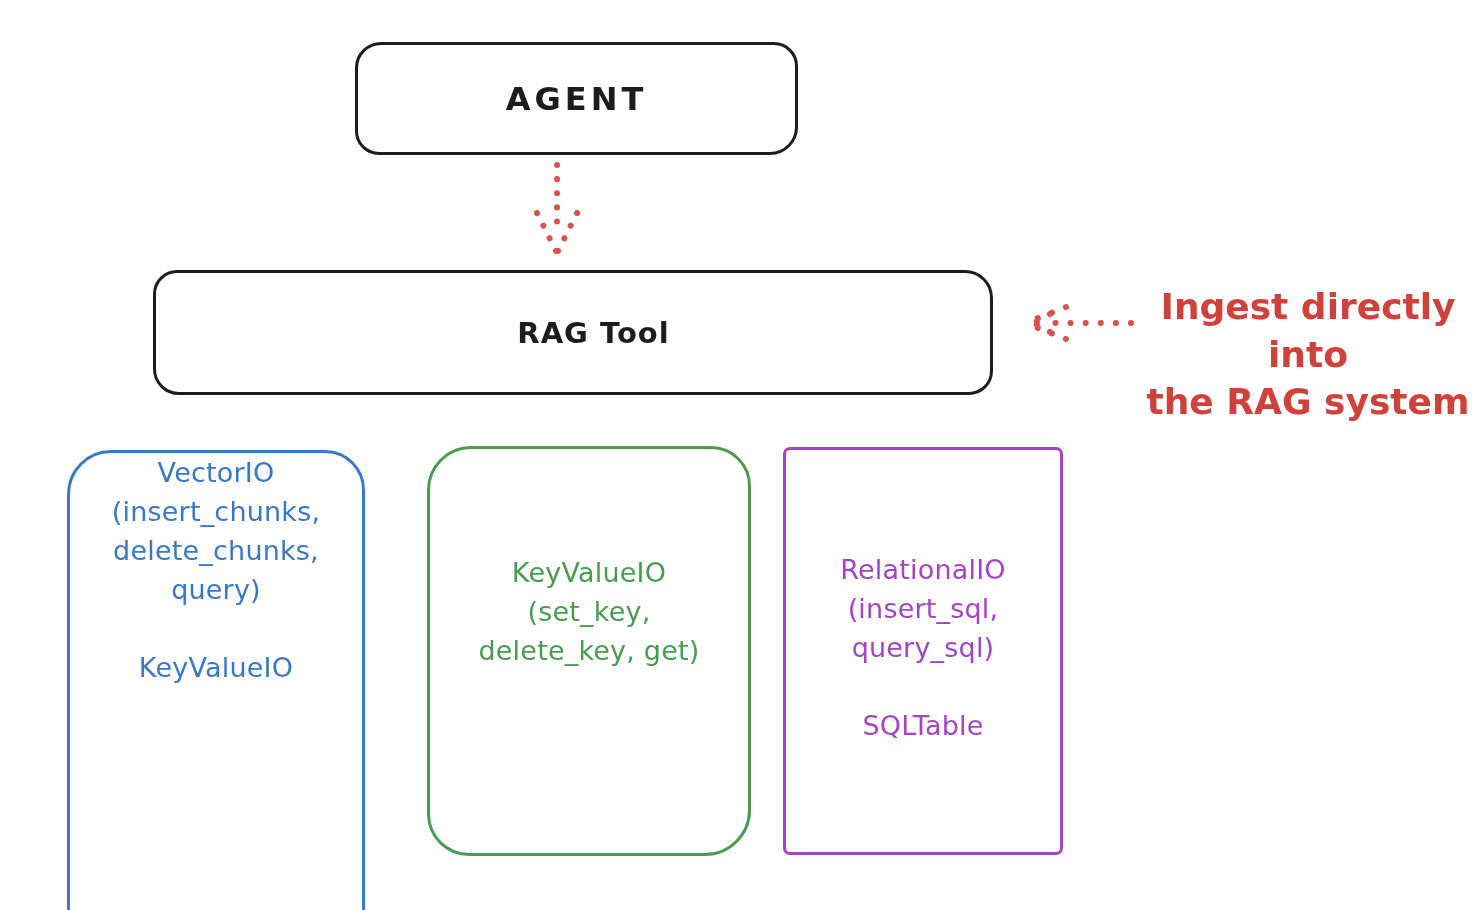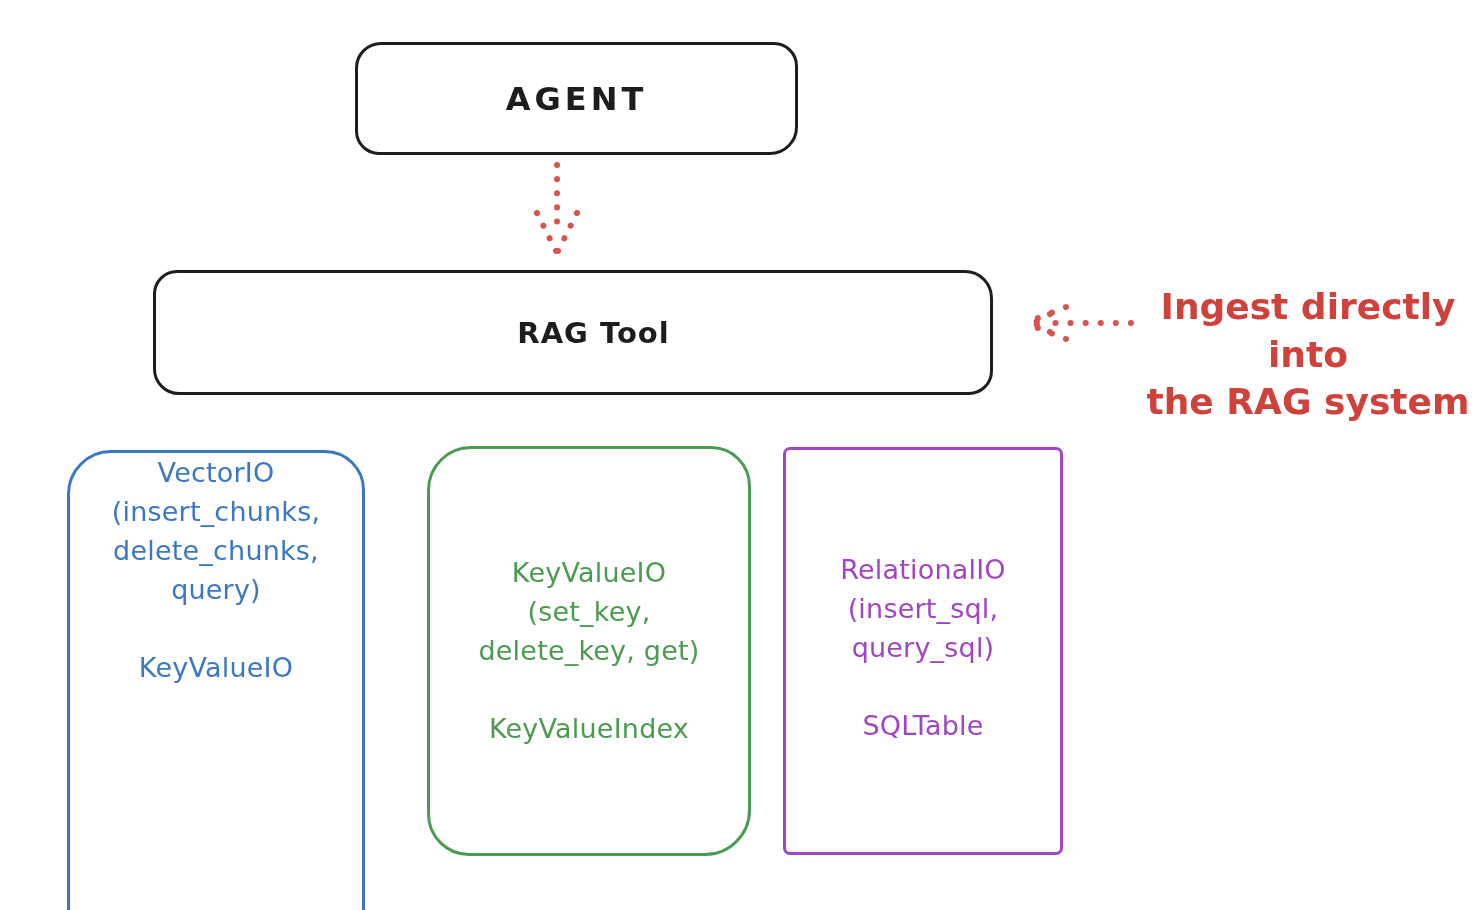--- a/index.html
+++ b/index.html
@@ -109,21 +109,20 @@
 (insert_chunks,
 delete_chunks,
 query)</div>
     <div class="card-index">KeyValueIO</div>
   </div>
 
   <div class="io-card card-keyvalue" style="--c: #4a9b50;">
     <div class="card-title">KeyValueIO
 (set_key,
 delete_key, get)</div>
-    <div class="card-index">KeyValueIndex</div>
   </div>
 
   <div class="io-card card-relational" style="--c: #a145c2;">
     <div class="card-title">RelationalIO
 (insert_sql,
 query_sql)</div>
     <div class="card-index">SQLTable</div>
   </div>
 
 </div>

